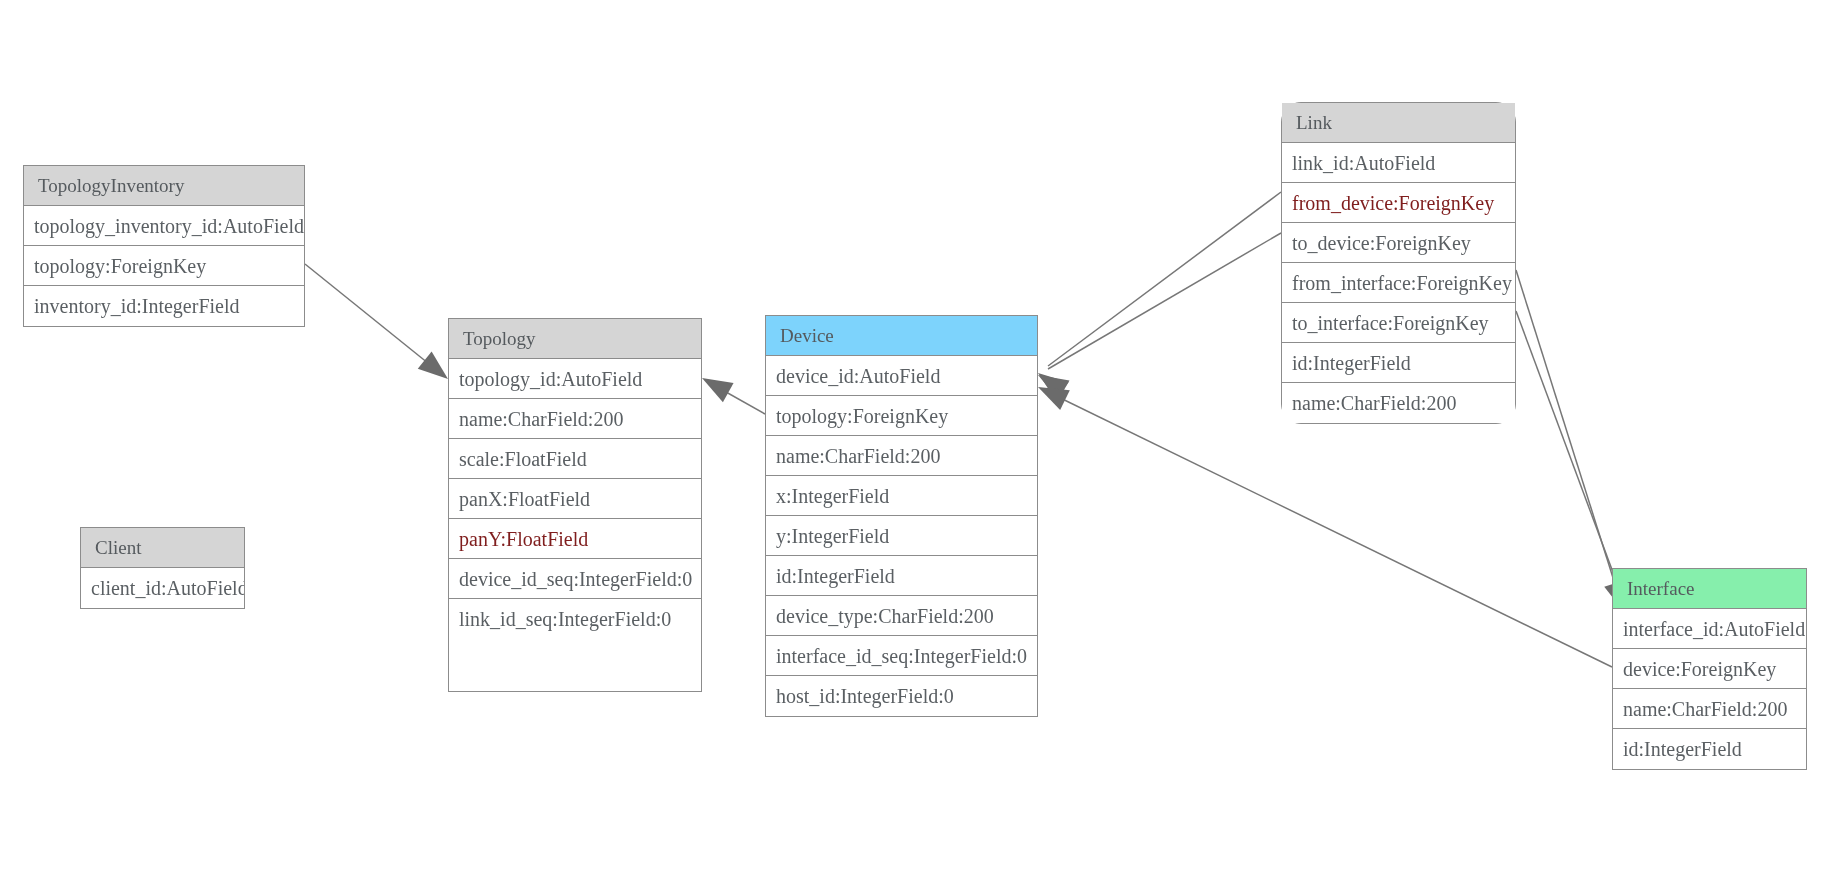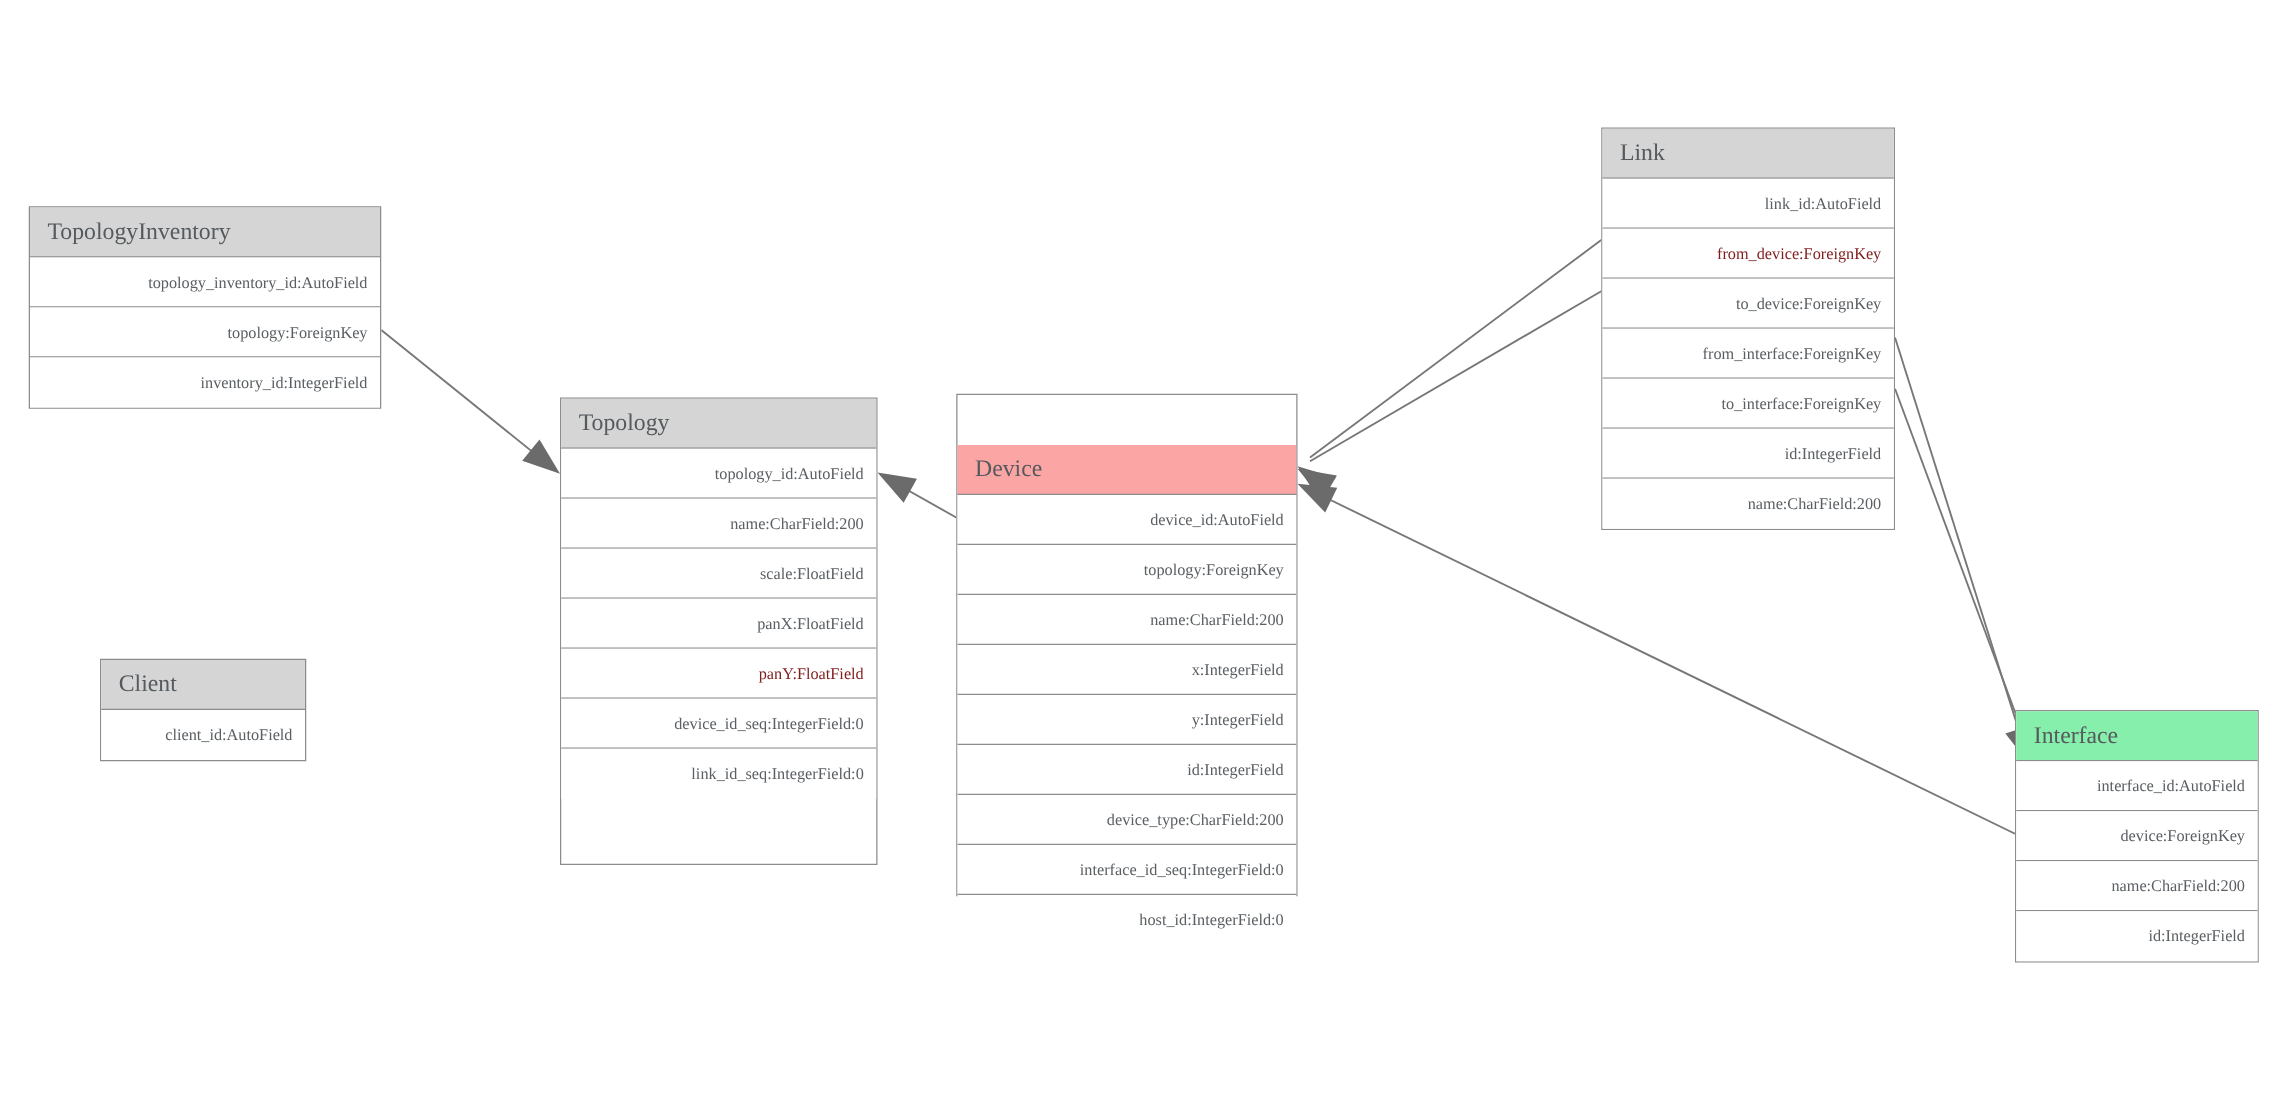--- a/index.html
+++ b/index.html
@@ -41,26 +41,25 @@
     padding: 0 0 0 14px;
     white-space: nowrap;
     overflow: hidden;
   }
   .entity-row {
     box-sizing: border-box;
     height: 40px;
     line-height: 40px;
     border-bottom: 1.4px solid #8c8c8c;
     color: #5a5f63;
-    font-size: 13px;
+    font-size: 20px;
     padding: 0 10px 12px 10px;
     white-space: nowrap;
     overflow: hidden;
     background: #ffffff;
-    text-align: right;
   }
   .entity-row:last-child {
     border-bottom: none;
   }
 </style>
 </head>
 <body>
 
 <div id="canvas">
 
@@ -96,32 +95,32 @@
         <div class="entity-row" style="border-bottom-color: rgb(140, 140, 140); color: rgb(90, 95, 99);">panX:FloatField</div>
         <div class="entity-row" style="border-bottom-color: rgb(140, 140, 140); color: #7f1d1d;">panY:FloatField</div>
         <div class="entity-row" style="border-bottom-color: rgb(140, 140, 140); color: rgb(90, 95, 99);">device_id_seq:IntegerField:0</div>
         <div class="entity-row" style="border-bottom-color: rgb(140, 140, 140); color: rgb(90, 95, 99);">link_id_seq:IntegerField:0</div>
       </div>
       <div class="entity" style="left: 80px; top: 527px; width: 165px; height: 82px; border-color: rgb(140, 140, 140);">
         <div class="entity-header" style="background: rgb(213, 213, 213); border-bottom-color: rgb(140, 140, 140);">Client</div>
         <div class="entity-row" style="border-bottom-color: rgb(140, 140, 140); color: rgb(90, 95, 99);">client_id:AutoField</div>
       </div>
       <div class="entity" style="left: 765px; top: 315px; width: 273px; height: 402px; border-color: rgb(140, 140, 140);">
-        <div class="entity-header" style="background: #fca5a5; border-bottom-color: rgb(140, 140, 140); margin-top: 40px;">Device</div>
+        <div class="entity-header" style="background: #7dd3fc; border-bottom-color: rgb(140, 140, 140);">Device</div>
         <div class="entity-row" style="border-bottom-color: rgb(140, 140, 140); color: rgb(90, 95, 99);">device_id:AutoField</div>
         <div class="entity-row" style="border-bottom-color: rgb(140, 140, 140); color: rgb(90, 95, 99);">topology:ForeignKey</div>
         <div class="entity-row" style="border-bottom-color: rgb(140, 140, 140); color: rgb(90, 95, 99);">name:CharField:200</div>
         <div class="entity-row" style="border-bottom-color: rgb(140, 140, 140); color: rgb(90, 95, 99);">x:IntegerField</div>
         <div class="entity-row" style="border-bottom-color: rgb(140, 140, 140); color: rgb(90, 95, 99);">y:IntegerField</div>
         <div class="entity-row" style="border-bottom-color: rgb(140, 140, 140); color: rgb(90, 95, 99);">id:IntegerField</div>
         <div class="entity-row" style="border-bottom-color: rgb(140, 140, 140); color: rgb(90, 95, 99);">device_type:CharField:200</div>
         <div class="entity-row" style="border-bottom-color: rgb(140, 140, 140); color: rgb(90, 95, 99);">interface_id_seq:IntegerField:0</div>
         <div class="entity-row" style="border-bottom-color: rgb(140, 140, 140); color: rgb(90, 95, 99);">host_id:IntegerField:0</div>
       </div>
-      <div class="entity" style="left: 1281px; top: 102px; width: 235px; height: 322px; border-color: rgb(140, 140, 140);">
+      <div class="entity" style="left: 1281px; top: 102px; width: 235px; height: 322px; border-color: rgb(140, 140, 140); border-radius: 20px;">
         <div class="entity-header" style="background: rgb(213, 213, 213); border-bottom-color: rgb(140, 140, 140);">Link</div>
         <div class="entity-row" style="border-bottom-color: rgb(140, 140, 140); color: rgb(90, 95, 99);">link_id:AutoField</div>
         <div class="entity-row" style="border-bottom-color: rgb(140, 140, 140); color: #7f1d1d;">from_device:ForeignKey</div>
         <div class="entity-row" style="border-bottom-color: rgb(140, 140, 140); color: rgb(90, 95, 99);">to_device:ForeignKey</div>
         <div class="entity-row" style="border-bottom-color: rgb(140, 140, 140); color: rgb(90, 95, 99);">from_interface:ForeignKey</div>
         <div class="entity-row" style="border-bottom-color: rgb(140, 140, 140); color: rgb(90, 95, 99);">to_interface:ForeignKey</div>
         <div class="entity-row" style="border-bottom-color: rgb(140, 140, 140); color: rgb(90, 95, 99);">id:IntegerField</div>
         <div class="entity-row" style="border-bottom-color: rgb(140, 140, 140); color: rgb(90, 95, 99);">name:CharField:200</div>
       </div>
       <div class="entity" style="left: 1612px; top: 568px; width: 195px; height: 202px; border-color: rgb(140, 140, 140);">

